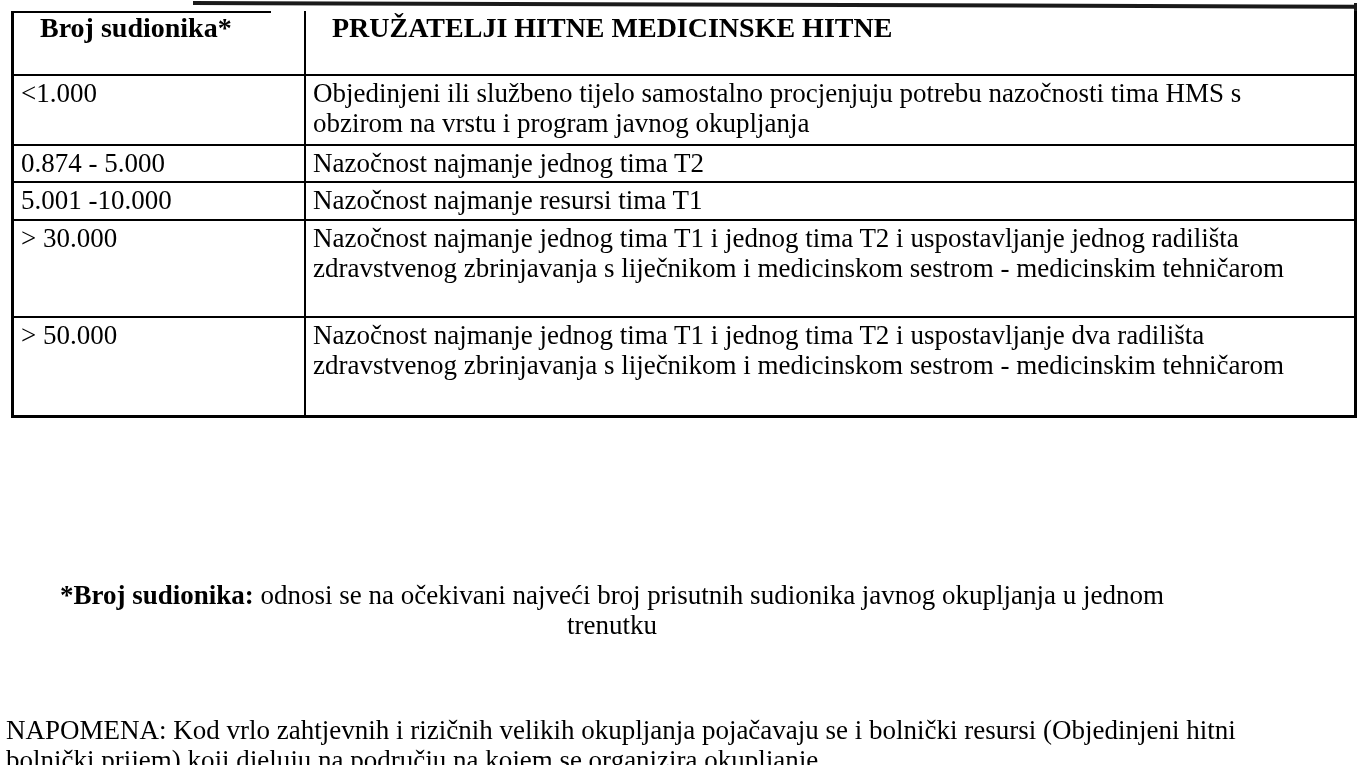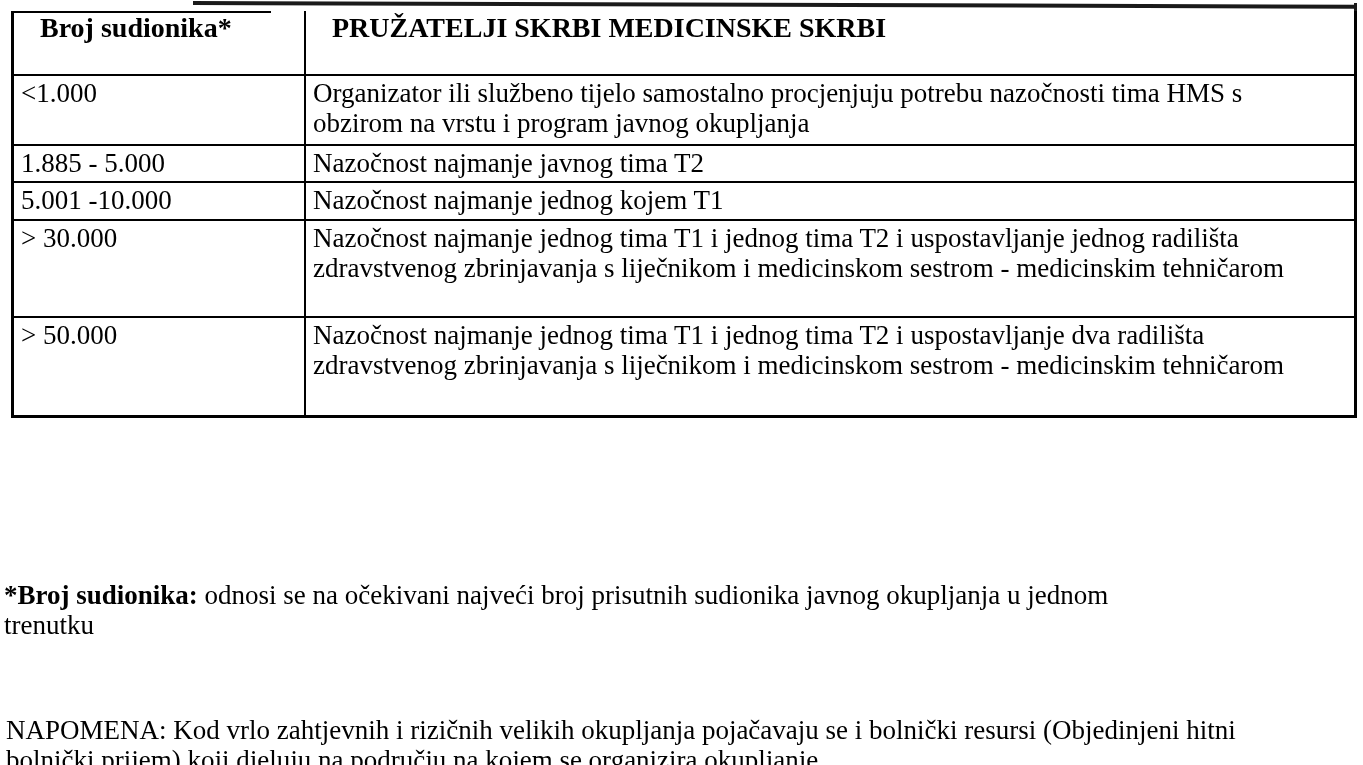--- a/index.html
+++ b/index.html
@@ -70,23 +70,24 @@
   td.c1 { width: 258px; padding-left: 5px; }
   tr.hdr td { font-weight: bold; font-size: 28px; }
   tr.hdr td.c1 { padding-left: 16px; }
 
   .w1000 { max-width: 1000px; }
   .w980  { max-width: 980px; }
   .w1030 { max-width: 1030px; }
 
   .footnote {
     position: absolute;
-    left: 4px;
+    left: 12px;
     top: 553px;
     width: 1200px;
+    text-align: center;
   }
   .footnote b { font-weight: bold; }
 
   .note {
     position: absolute;
     left: 6px;
     top: 688px;
     width: 1290px;
   }
 </style>
@@ -96,38 +97,38 @@
 <div class="page">
 
   <div class="cutoff-band"></div>
   <div class="cutoff-stub"></div>
   <div class="col1-top-bar"></div>
 
   <table class="main">
     <tbody>
         <tr class="hdr" style="height:64px;">
       <td class="c1">Broj sudionika*</td>
-      <td>PRUŽATELJI SKRBI MEDICINSKE SKRBI</td>
+      <td>PRUŽATELJI HITNE MEDICINSKE HITNE</td>
     </tr>
 
     <tr style="height:70px;padding-left:16px;">
       <td class="c1">&lt;1.000</td>
       <td>
-        <div class="w1000">Organizator ili službeno tijelo samostalno procjenjuju potrebu nazočnosti tima HMS s obzirom na vrstu i program javnog okupljanja</div>
+        <div class="w1000">Objedinjeni ili službeno tijelo samostalno procjenjuju potrebu nazočnosti tima HMS s obzirom na vrstu i program javnog okupljanja</div>
       </td>
     </tr>
 
     <tr style="height:37px;">
-      <td class="c1">1.885 - 5.000</td>
-      <td>Nazočnost najmanje javnog tima T2</td>
+      <td class="c1">0.874 - 5.000</td>
+      <td>Nazočnost najmanje jednog tima T2</td>
     </tr>
 
     <tr style="height:38px;margin-top:36px;">
       <td class="c1">5.001 -10.000</td>
-      <td>Nazočnost najmanje jednog kojem T1</td>
+      <td>Nazočnost najmanje resursi tima T1</td>
     </tr>
 
 
     <tr style="height:97px;">
       <td class="c1">&gt; 30.000</td>
       <td>
         <div class="w980">Nazočnost najmanje jednog tima T1 i jednog tima T2 i uspostavljanje jednog radilišta zdravstvenog zbrinjavanja s liječnikom i medicinskom sestrom - medicinskim tehničarom</div>
       </td>
     </tr>
 

